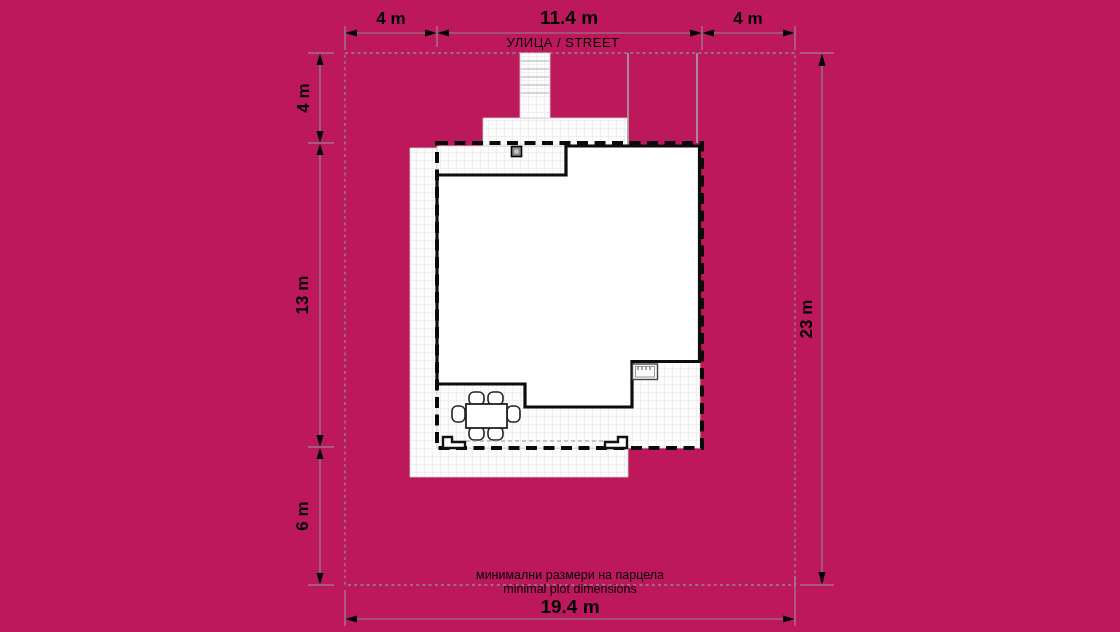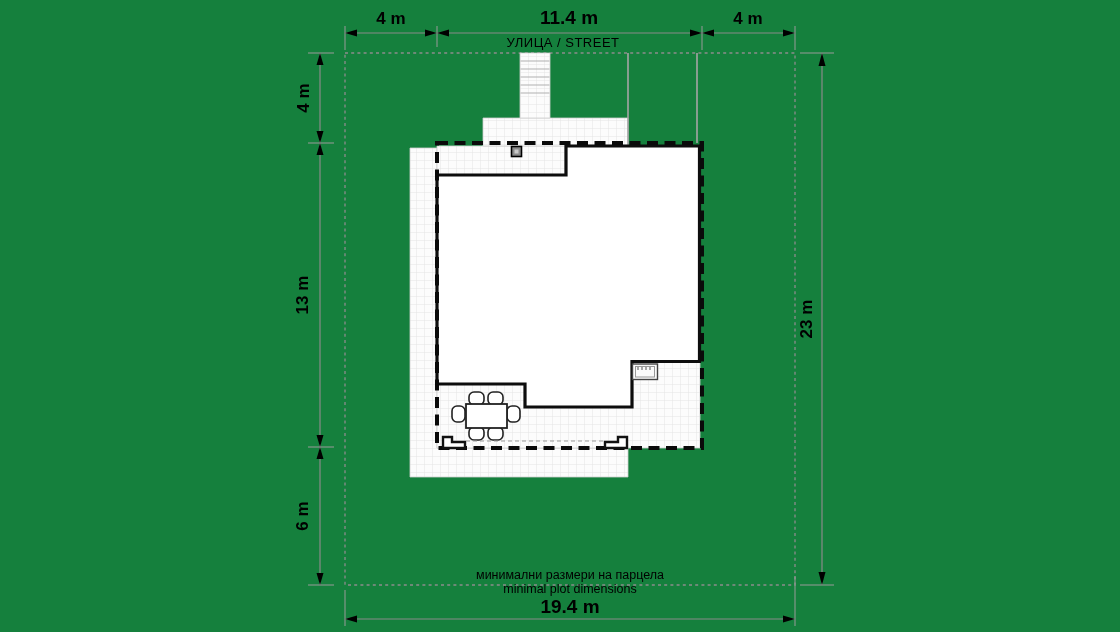--- a/index.html
+++ b/index.html
@@ -1,16 +1,16 @@
 <!DOCTYPE html>
 <html><head>
 <meta charset="utf-8">
 <style>
   html,body{margin:0;padding:0;background:#ffffff;}
-  .canvas{position:relative;width:1120px;height:632px;background:#15803d;overflow:hidden;
+  .canvas{position:relative;width:1120px;height:632px;background:#be185d;overflow:hidden;
           font-family:"Liberation Sans",sans-serif;text-align:right;}
   svg text{font-family:"Liberation Sans",sans-serif;fill:#000;}
   .dim-label{font-size:17px;font-weight:bold;}
   .dim-label-lg{font-size:19px;font-weight:bold;}
   .street-label{font-size:13px;font-weight:normal;letter-spacing:.5px;}
   .note-label{font-size:12.5px;font-weight:normal;}
   .dimline{stroke:#8a8a8a;stroke-width:1.2;}
   .tick{stroke:#9a9a9a;stroke-width:1;}
   .arrow{fill:#000;stroke:none;}
   .wall{fill:#ffffff;stroke:#0d0d0d;stroke-width:3.2;stroke-linejoin:miter;}

